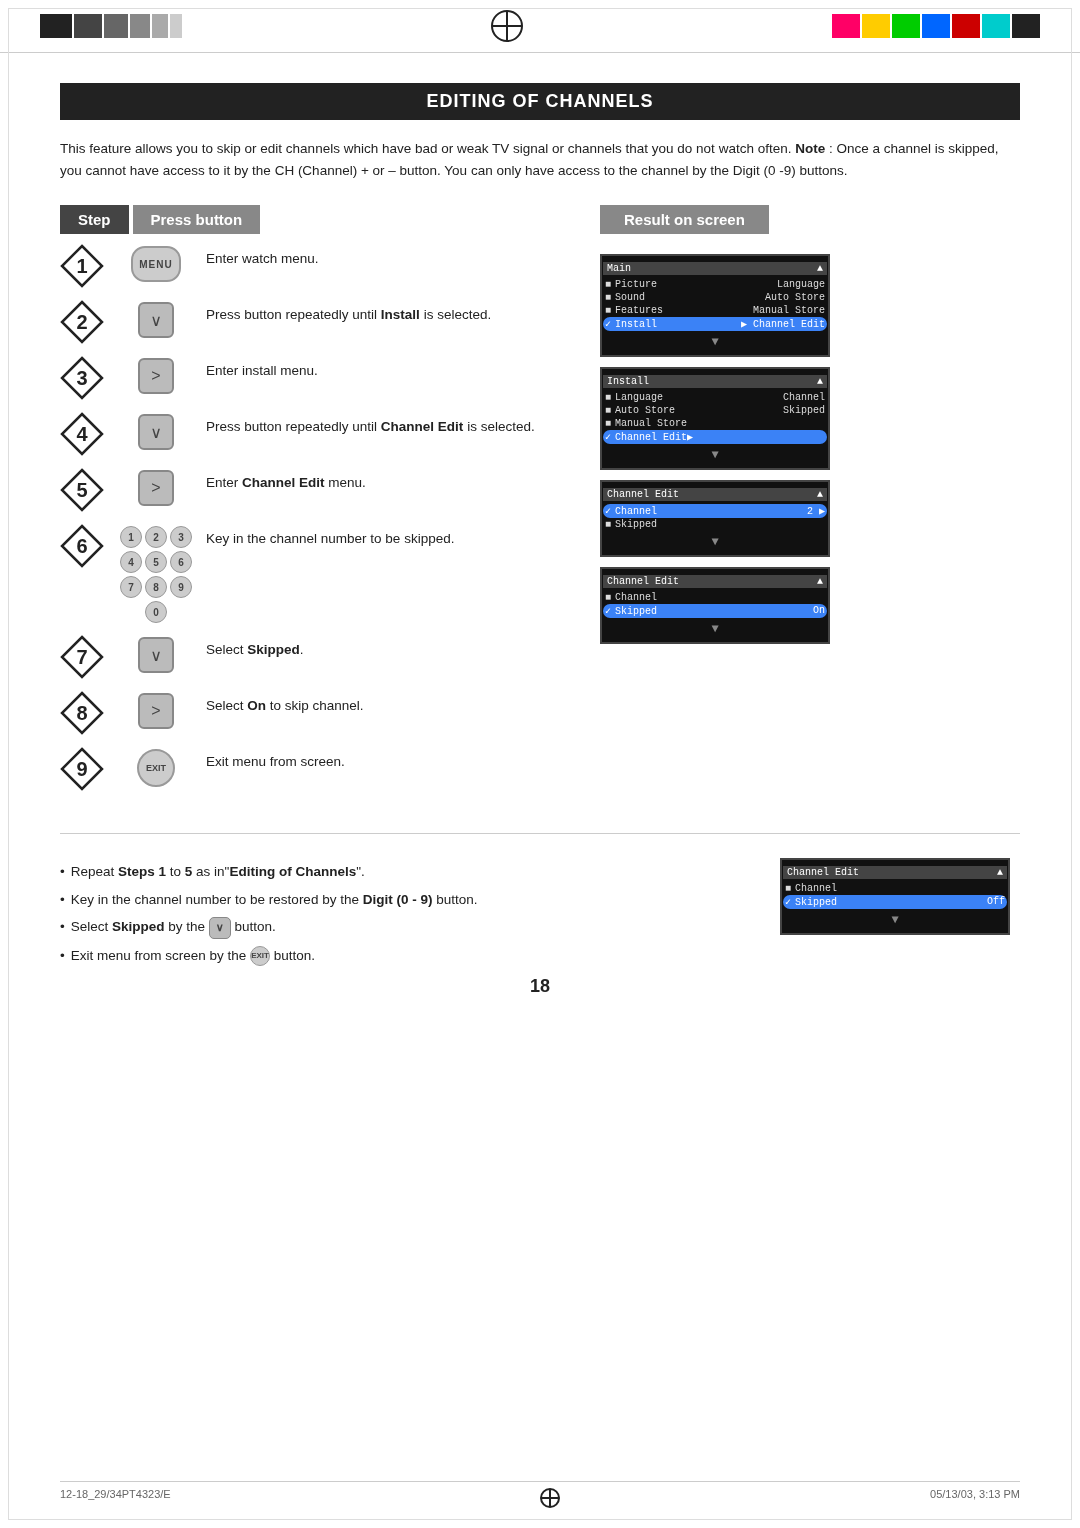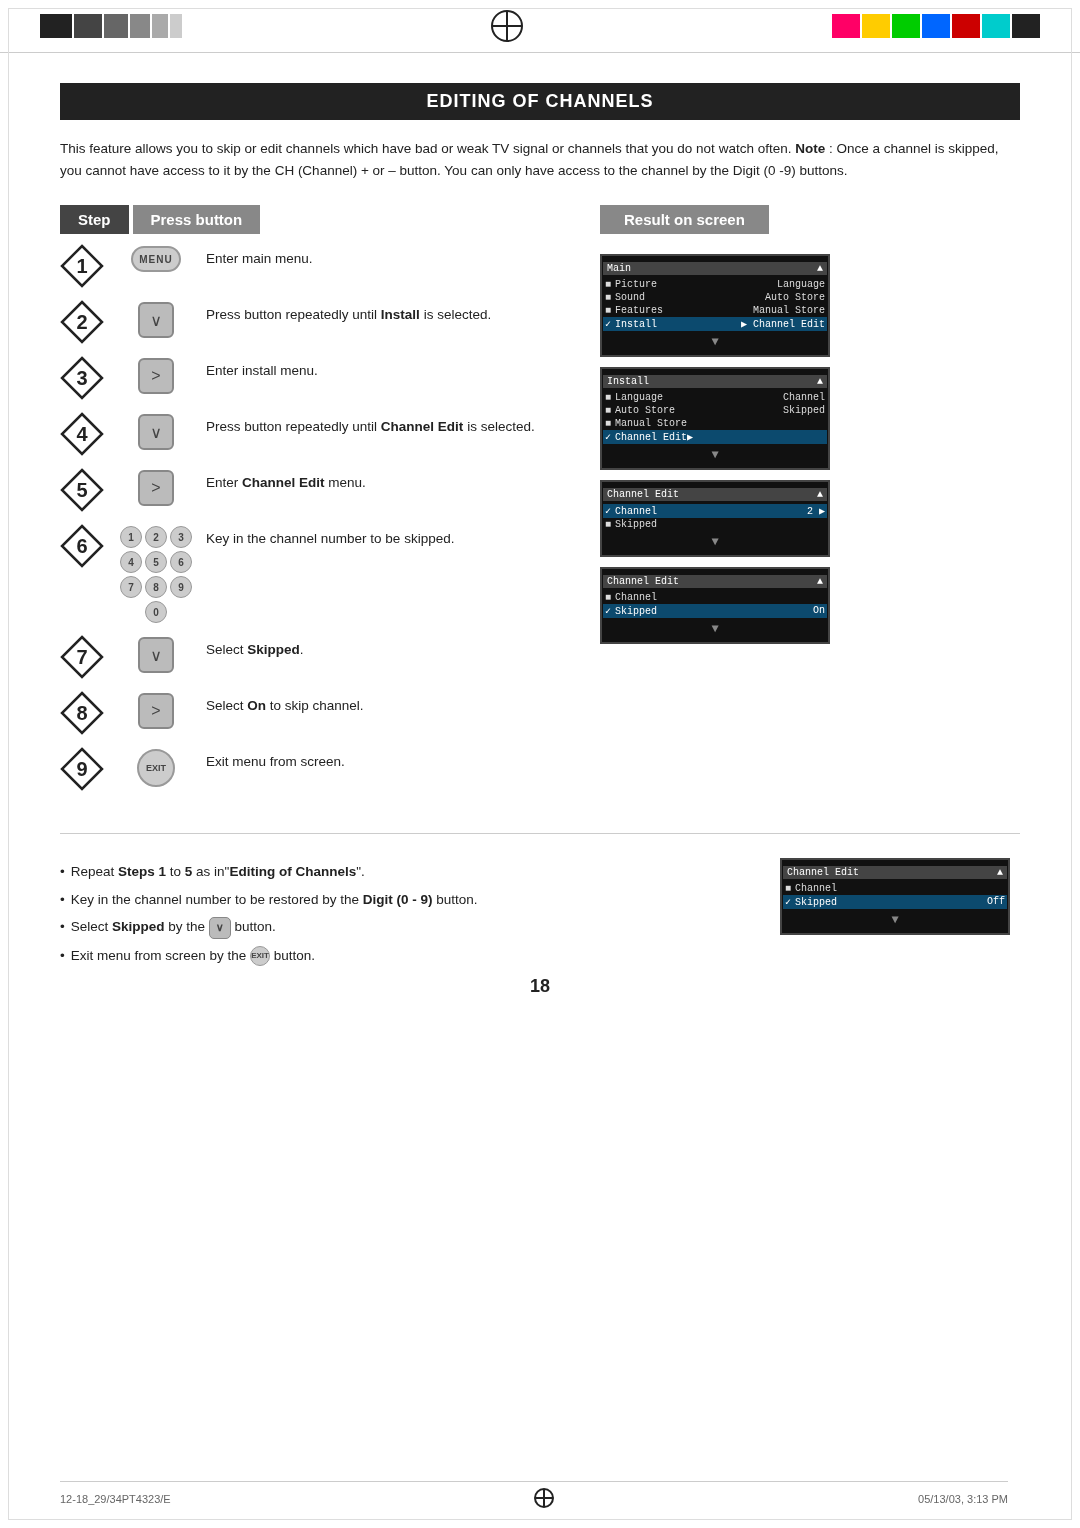--- a/index.html
+++ b/index.html
@@ -110,21 +110,21 @@
       width: 80px;
       display: flex;
       align-items: flex-start;
       justify-content: center;
       flex-shrink: 0;
       margin-right: 10px;
       padding-top: 2px;
     }
     .btn-menu {
       width: 50px;
-      height: 26px;
+      height: 36px;
       border-radius: 14px;
       background: #ccc;
       border: 2px solid #999;
       display: flex;
       align-items: center;
       justify-content: center;
       font-size: 10px;
       font-weight: bold;
       color: #444;
       letter-spacing: 1px;
@@ -215,22 +215,23 @@
       justify-content: space-between;
     }
     .tv-screen .tv-row {
       display: flex;
       justify-content: space-between;
       padding: 1px 2px;
       font-size: 10px;
       color: #ddd;
     }
     .tv-screen .tv-row.selected {
-      background: #0c4a6e;
+      background: #3b82f6;
       color: #fff;
+      border-radius: 7px;
     }
     .tv-screen .tv-row .bullet { margin-right: 4px; }
     .tv-screen .tv-arrow-down {
       text-align: center;
       color: #888;
       font-size: 12px;
       margin-top: 4px;
     }
 
     
@@ -306,28 +307,27 @@
       font-size: 18px;
       font-weight: bold;
       margin: 7px 0 10px 0;
     }
 
     
     .footer {
       position: absolute;
       bottom: 18px;
       left: 60px;
-      right: 72px;
+      right: 60px;
       display: flex;
       justify-content: space-between;
       font-size: 11px;
       color: #666;
       border-top: 1px solid #ccc;
       padding-top: 6px;
-      align-items: center;
     }
     .footer-center {
       text-align: center;
     }
 
     
     .top-decor {
       display: flex;
       align-items: center;
       padding: 10px 40px;
@@ -436,21 +436,21 @@
       <div class="step-row">
         <div class="step-num-diamond">
           <svg width="44" height="44" viewBox="0 0 44 44">
               <polygon points="22,2 42,22 22,42 2,22" fill="none" stroke="#222" stroke-width="2.5"></polygon>
             </svg>
           <span>1</span>
         </div>
         <div class="step-btn-area">
           <div class="btn-menu">MENU</div>
         </div>
-        <div class="step-text">Enter main menu.</div>
+        <div class="step-text">Enter watch menu.</div>
       </div>
 
       <div class="step-row">
         <div class="step-num-diamond">
           <svg width="44" height="44" viewBox="0 0 44 44">
               <polygon points="22,2 42,22 22,42 2,22" fill="none" stroke="#222" stroke-width="2.5"></polygon>
             </svg>
           <span>2</span>
         </div>
         <div class="step-btn-area">

